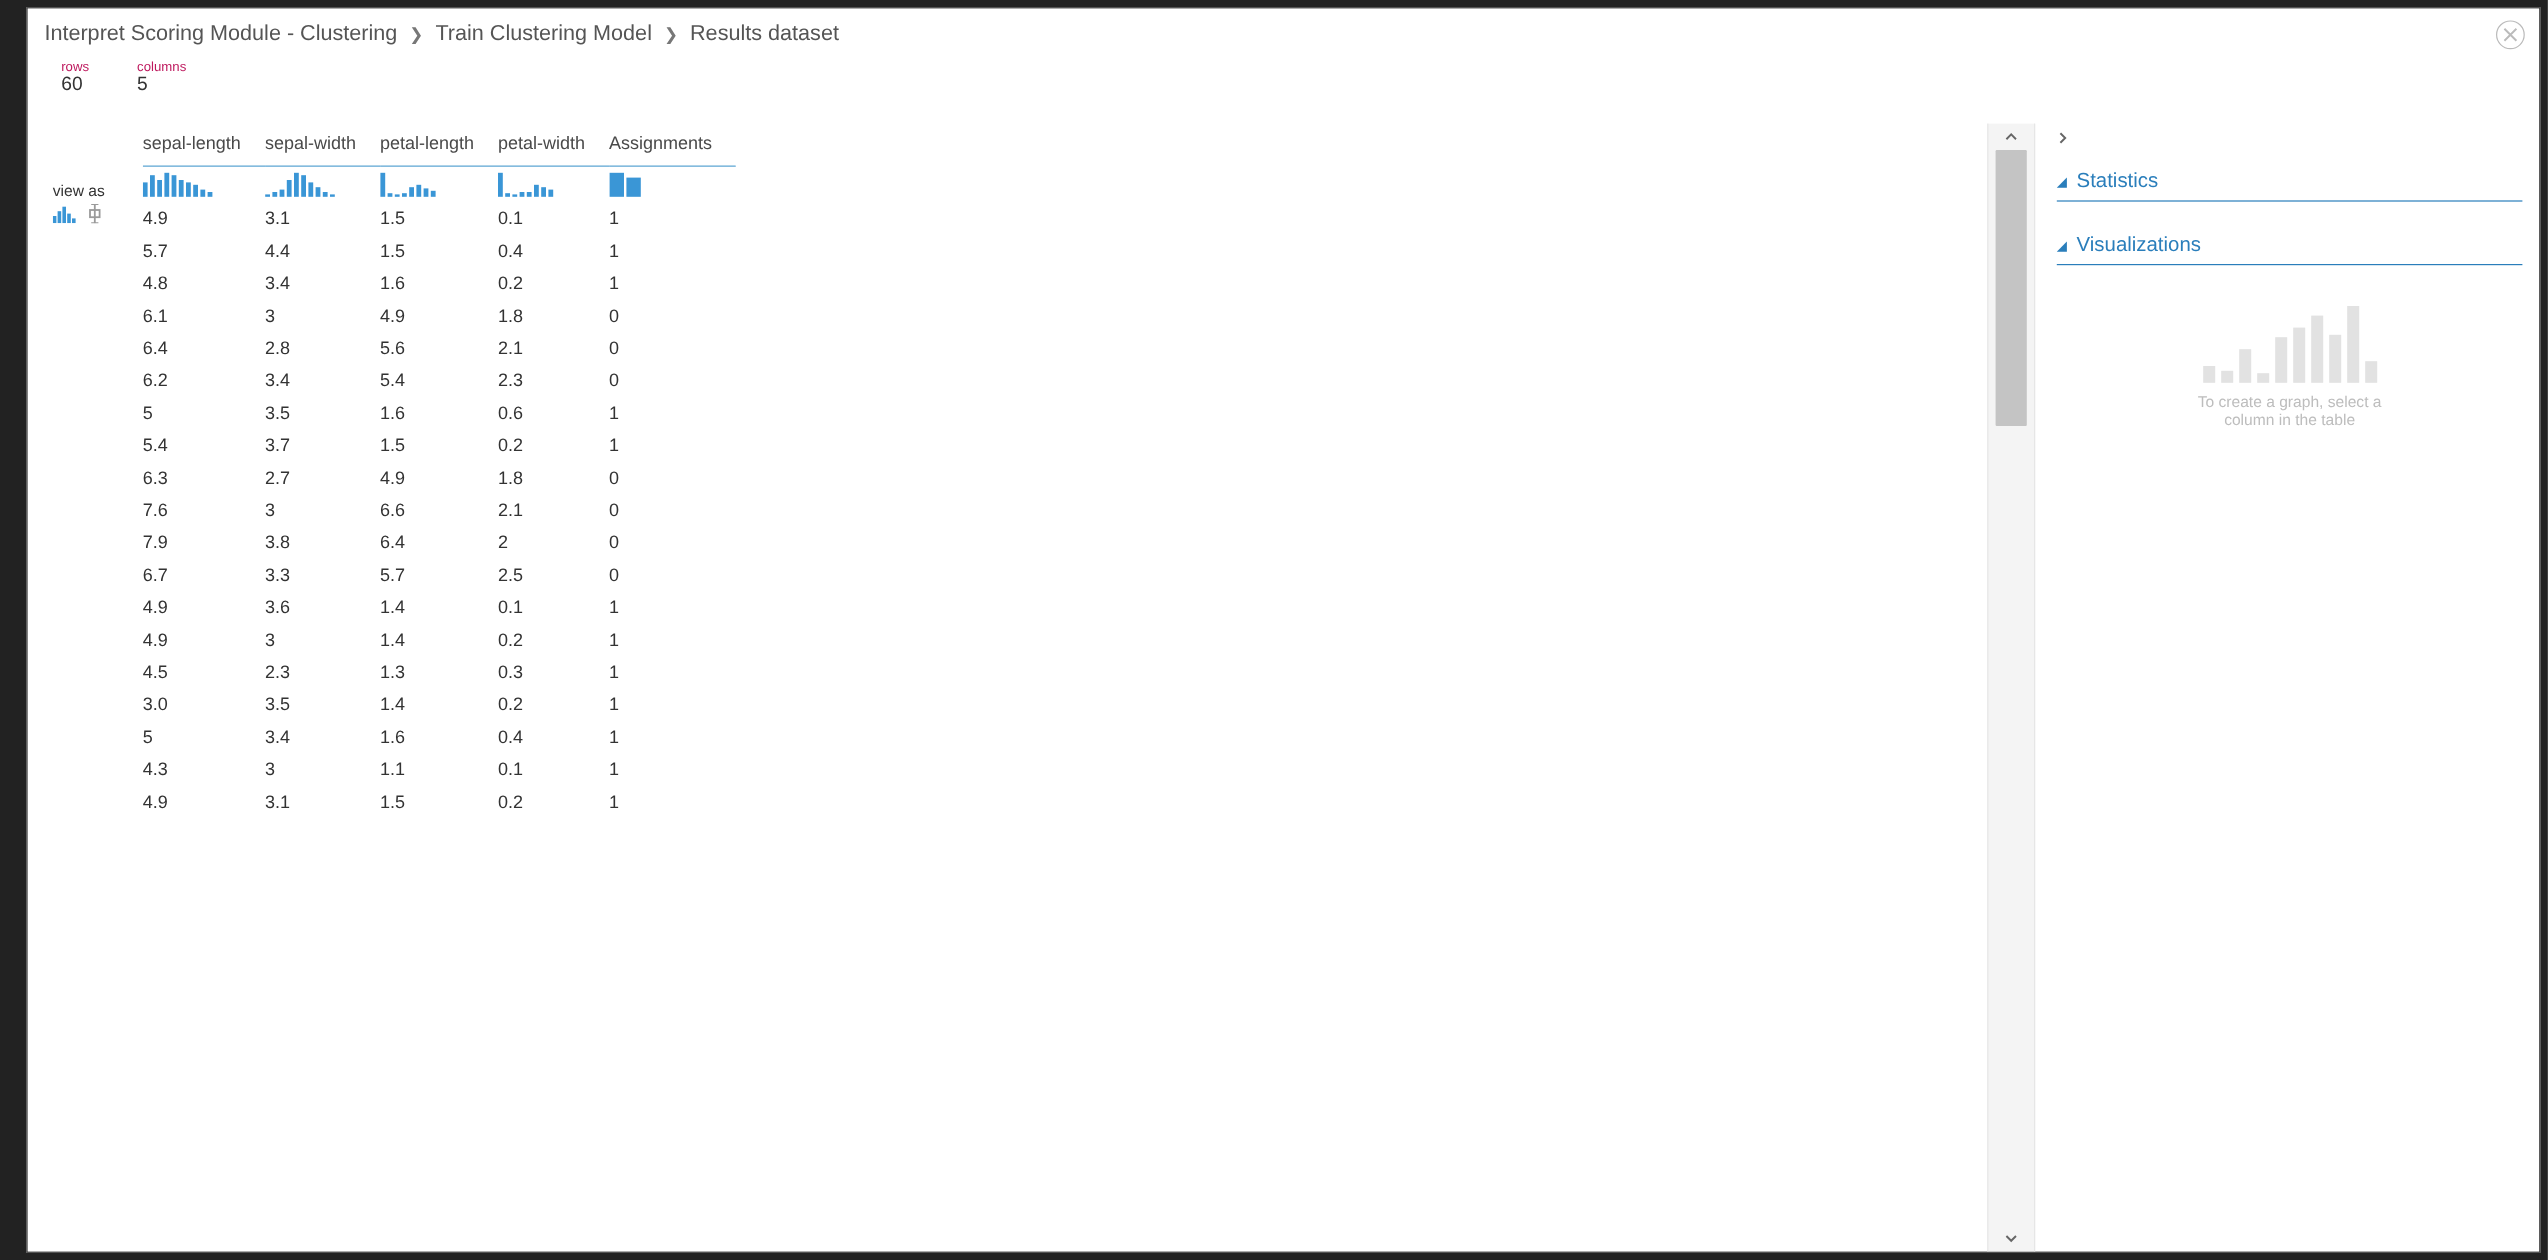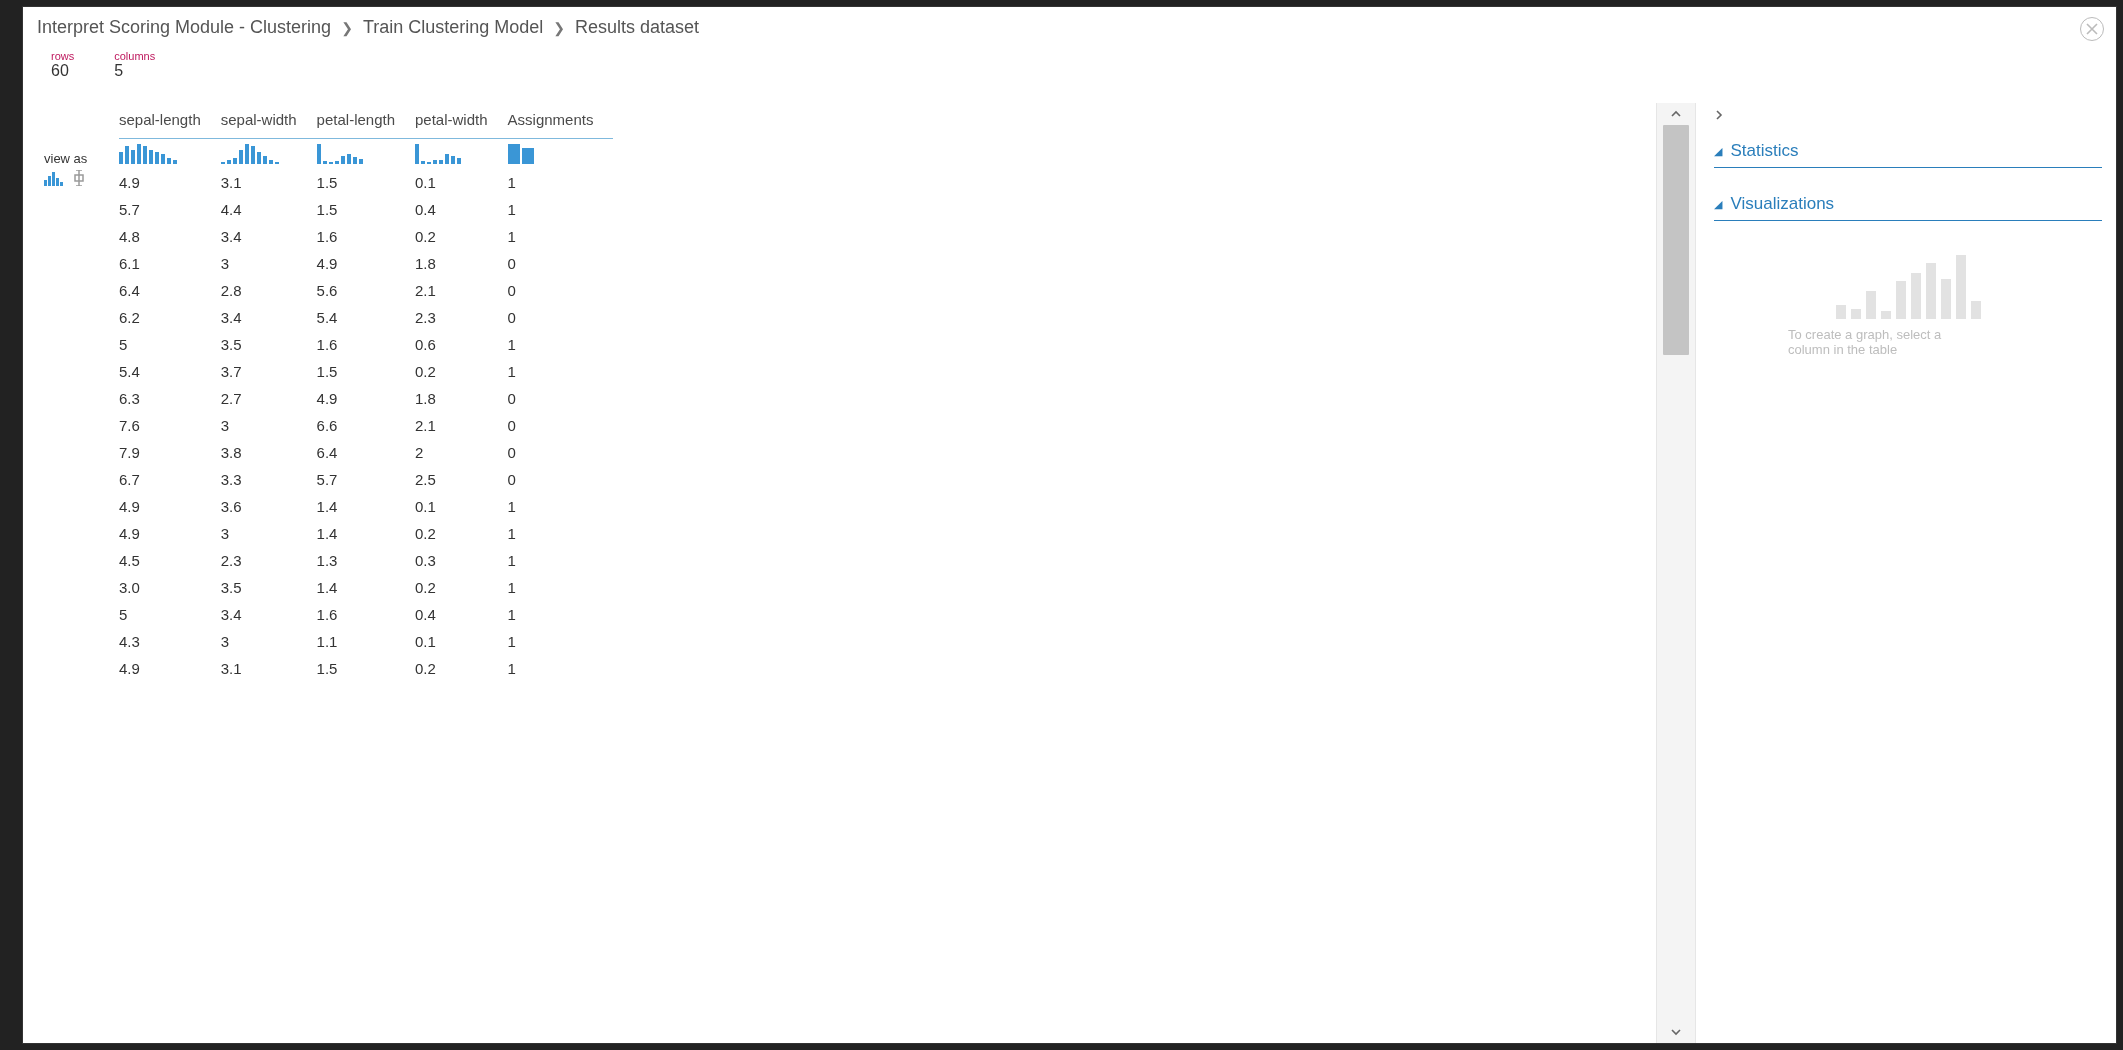--- a/index.html
+++ b/index.html
@@ -139,21 +139,21 @@
     color:#2a7ebb;
     font-size:17px;
     padding: 10px 0 6px 0;
     border-bottom: 1px solid #2a7ebb;
     cursor:pointer;
   }
   .panel-h .caret { font-size:11px; }
   .viz-placeholder {
     margin: 26px auto 0 auto;
     width: 240px;
-    text-align:left;
+    text-align:center;
     color:#bdbdbd;
     font-size:13px;
   }
   .viz-placeholder .bars {
     display:flex; align-items:flex-end; justify-content:center;
     gap:5px; height:72px; margin-bottom:8px;
   }
   .viz-placeholder .bars span {
     width:10px; background:#e2e2e2;
   }

